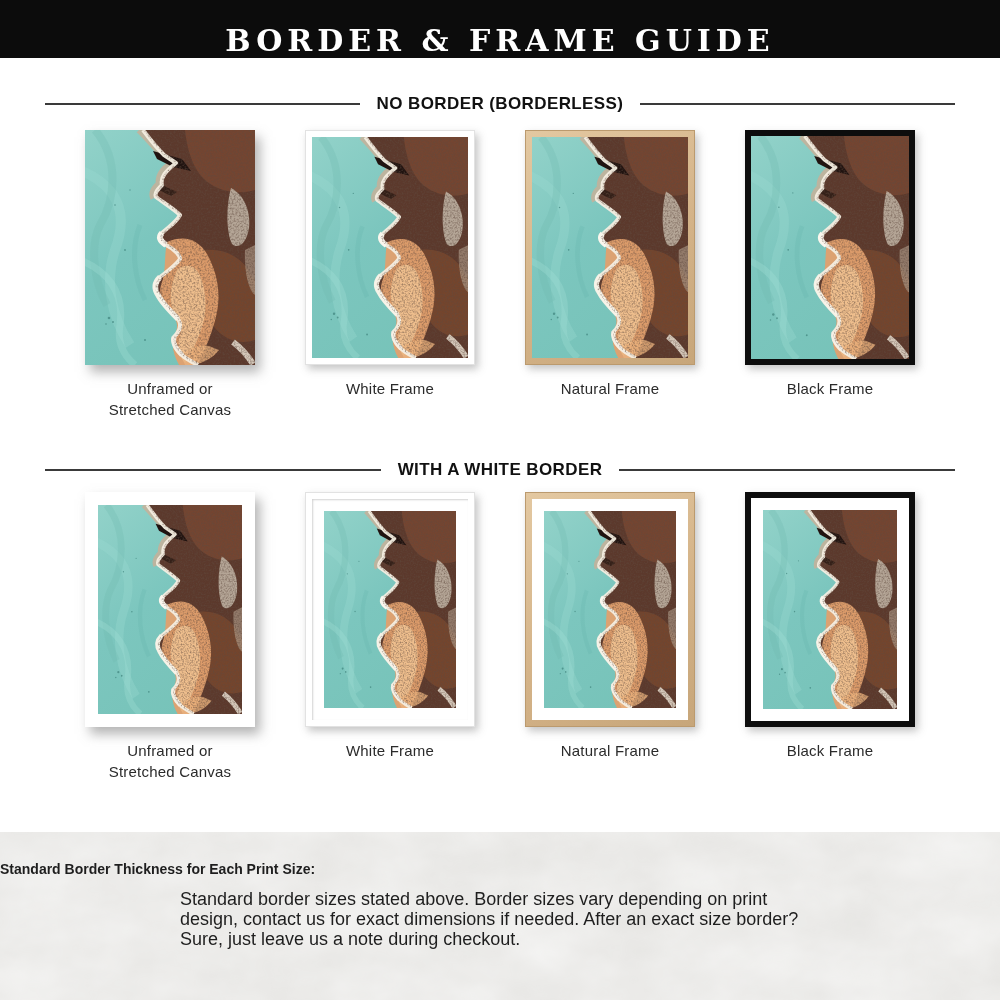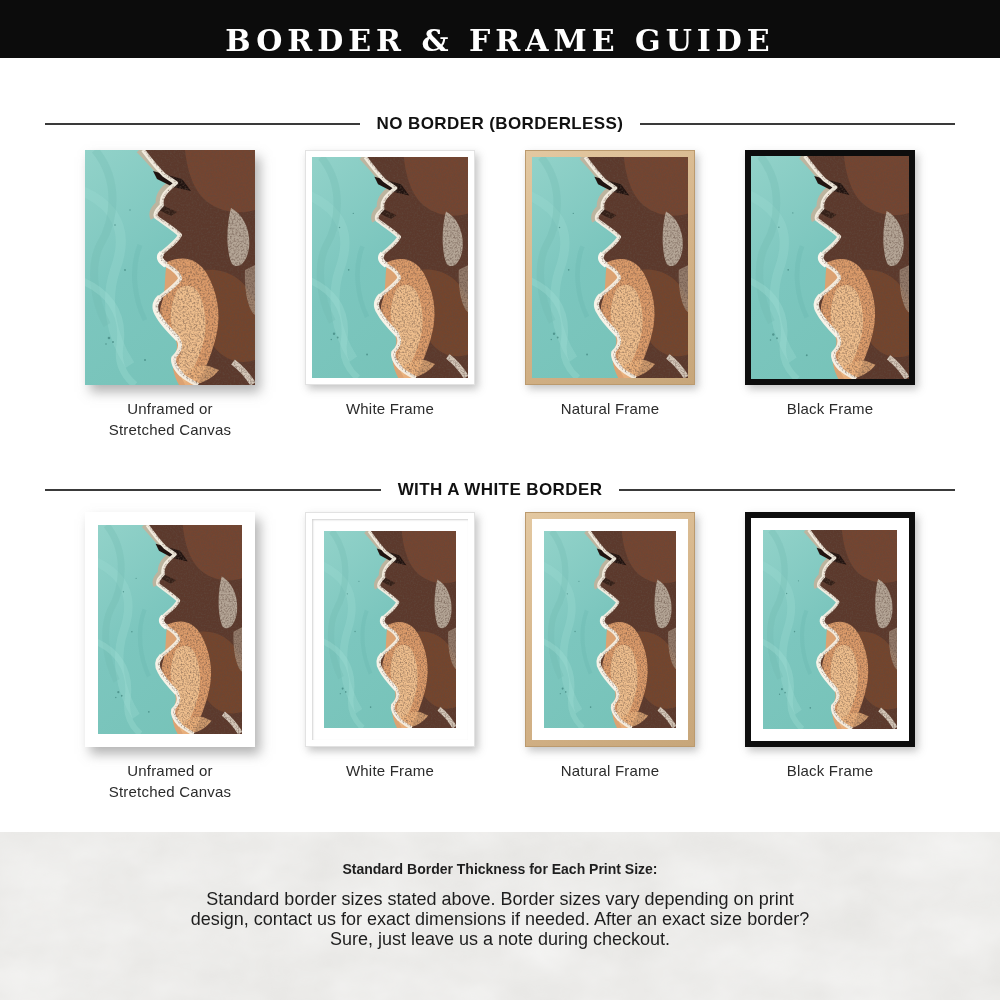--- a/index.html
+++ b/index.html
@@ -17,21 +17,21 @@
     display:flex;align-items:flex-end;justify-content:center;
   }
   .top-banner h1{
     margin:0;color:#ffffff;
     font-family:"DejaVu Serif","Liberation Serif",serif;
     font-size:30px;font-weight:700;letter-spacing:5px;
   }
 
   
   .guide-section{width:910px;margin:0 auto;}
-  .sec-1{padding-top:56px;}
+  .sec-1{padding-top:36px;}
   .sec-2{padding-top:40px;}
   .section-heading{display:flex;align-items:center;gap:17px;}
   .section-heading .rule{flex:1;height:2px;background:#3a3a3a;}
   .section-heading h2{
     margin:0;font-size:17px;font-weight:700;color:#111;
     letter-spacing:.4px;white-space:nowrap;
   }
 
   
   .frames-row{display:flex;justify-content:center;gap:76px;margin-top:16px;}
@@ -71,21 +71,21 @@
     margin-top:13px;font-size:15px;line-height:21px;color:#2b2b2b;
     text-align:center;white-space:pre-line;letter-spacing:.2px;
   }
 
   
   .size-guide{
     position:absolute;left:0;bottom:0;width:1000px;height:168px;
     background:#e3e2df;
   }
   .size-guide .texture{position:absolute;inset:0;width:100%;height:100%;}
-  .size-guide .content{position:relative;padding-top:27px;text-align:center;color:#1e1e1e;}
+  .size-guide .content{position:relative;padding-top:27px;text-align:left;color:#1e1e1e;}
   .footer-title{font-size:14px;font-weight:700;line-height:20px;}
   .sizes-line{font-size:14px;line-height:20px;white-space:pre-wrap;}
   .footer-note{
     font-size:18px;line-height:20px;max-width:640px;margin:10px auto 0;
   }
 </style>
 </head>
 <body>
 
 <svg width="0" height="0" style="position:absolute" aria-hidden="true">

